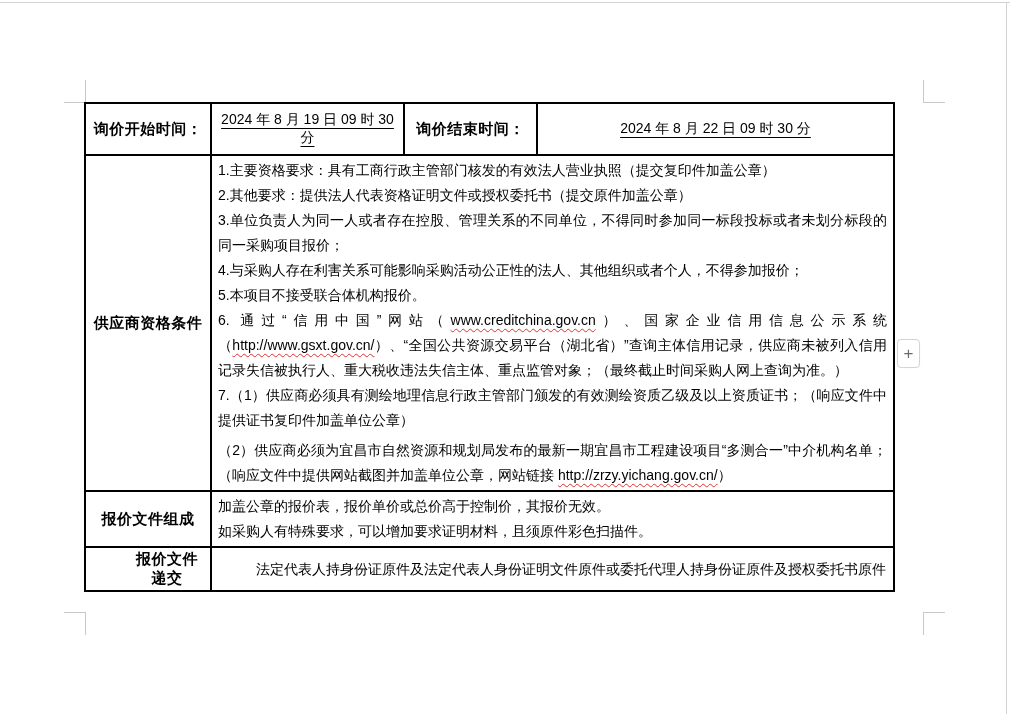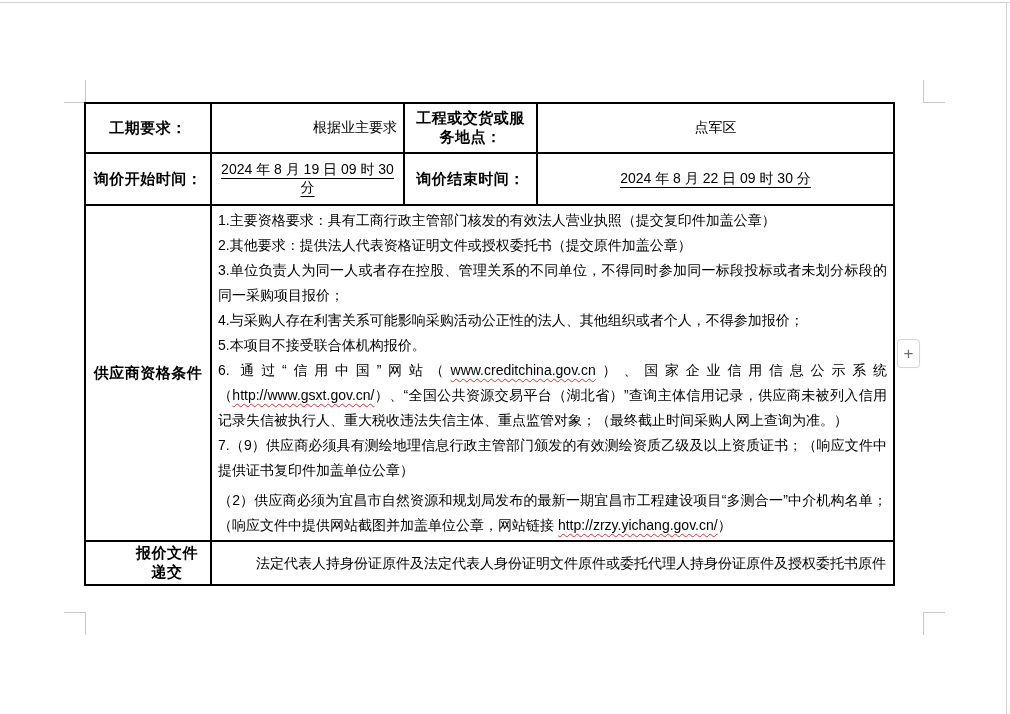--- a/index.html
+++ b/index.html
@@ -61,47 +61,48 @@
 <button class="plus-btn">+</button>
 
 <table class="doc">
   <colgroup>
     <col style="width:126px">
       <col style="width:193px">
       <col style="width:133px">
       <col style="width:357px">
   </colgroup>
   <tbody>
-      <tr class="r1">
-    <td class="lbl">工期要求：</td>
-    <td class="alignright">根据业主要求</td>
-    <td class="lbl">工程或交货或服务地点：</td>
-    <td class="aligncenter">点军区</td>
-  </tr>
   <tr class="r2">
     <td class="lbl">询价开始时间：</td>
     <td class="aligncenter">
       <span class="u">2024 年 8 月 19 日 09 时 30 分</span>
     </td>
     <td class="lbl">询价结束时间：</td>
     <td class="aligncenter">
       <span class="u">2024 年 8 月 22 日 09 时 30 分</span>
     </td>
   </tr>
   <tr class="r3">
     <td class="lbl">供应商资格条件</td>
     <td class="qcell" colspan="3">
           <p><span>1.主要资格要求：具有工商行政主管部门核发的有效法人营业执照（提交复印件加盖公章）</span></p>
           <p><span>2.其他要求：提供法人代表资格证明文件或授权委托书（提交原件加盖公章）</span></p>
           <p><span>3.单位负责人为同一人或者存在控股、管理关系的不同单位，不得同时参加同一标段投标或者未划分标段的同一采购项目报价；</span></p>
           <p><span>4.与采购人存在利害关系可能影响采购活动公正性的法人、其他组织或者个人，不得参加报价；</span></p>
           <p><span>5.本项目不接受联合体机构报价。</span></p>
           <p><span>6. 通过“信用中国”网站（</span><span class="squiggle">www.creditchina.gov.cn</span><span>）、国家企业信用信息公示系统（</span><span class="squiggle">http://www.gsxt.gov.cn/</span><span>）、“全国公共资源交易平台（湖北省）”查询主体信用记录，供应商未被列入信用记录失信被执行人、重大税收违法失信主体、重点监管对象；（最终截止时间采购人网上查询为准。）</span></p>
-          <p><span>7.（9）供应商必须具有测绘地理信息行政主管部门颁发的有效测绘资质乙级及以上资质证书；（响应文件中提供证书复印件加盖单位公章）</span></p>
+          <p><span>7.（1）供应商必须具有测绘地理信息行政主管部门颁发的有效测绘资质乙级及以上资质证书；（响应文件中提供证书复印件加盖单位公章）</span></p>
           <p class="spaced"><span>（2）供应商必须为宜昌市自然资源和规划局发布的最新一期宜昌市工程建设项目“多测合一”中介机构名单；（响应文件中提供网站截图并加盖单位公章，网站链接 </span><span class="squiggle">http://zrzy.yichang.gov.cn/</span><span>）</span></p>
+        </td>
+  </tr>
+  <tr class="r4">
+    <td class="lbl">报价文件组成</td>
+    <td class="linescell" colspan="3">
+          <div>加盖公章的报价表，报价单价或总价高于控制价，其报价无效。</div>
+          <div>如采购人有特殊要求，可以增加要求证明材料，且须原件彩色扫描件。</div>
         </td>
   </tr>
   <tr class="r5">
     <td class="lbl">报价文件递交</td>
     <td class="linescell" colspan="3">
           <div>法定代表人持身份证原件及法定代表人身份证明文件原件或委托代理人持身份证原件及授权委托书原件</div>
         </td>
   </tr>
 </tbody>
   </table>

